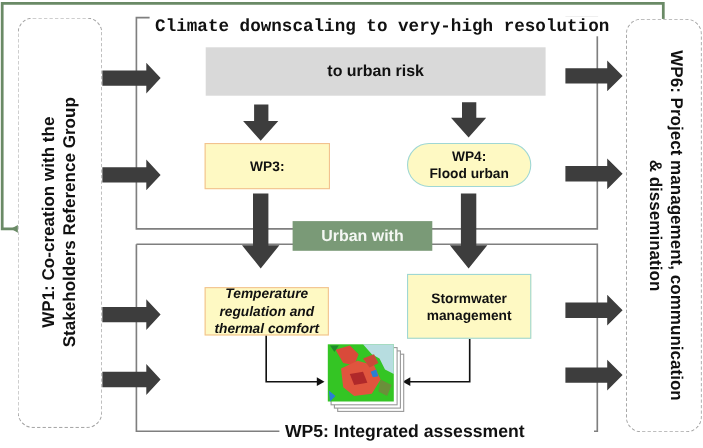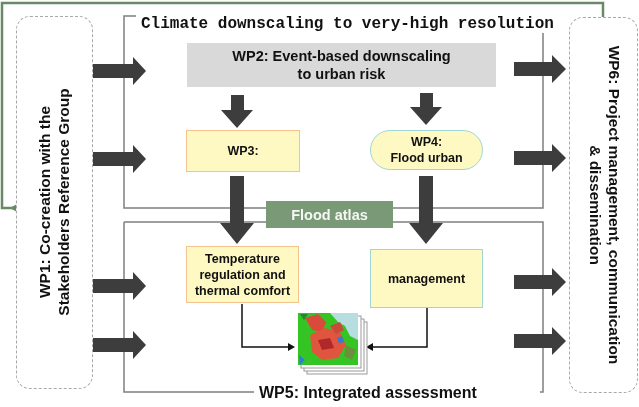--- a/index.html
+++ b/index.html
@@ -99,47 +99,47 @@
 <div class="dashed-panel" style="left:569px; top:17px; width:69px; height:376px;"></div>
 <div class="vtext" style="left:605px; top:205px; transform: translate(-50%,-50%) rotate(90deg);">
   <div>WP6: Project management, communication</div>
   <div>&amp; dissemination</div>
 </div>
 
 <div class="title" style="left:139px; top:15px; padding:0 2px;font-family:Liberation Mono, monospace;">Climate downscaling to very-high resolution</div>
 
 <div class="gray-box" style="left:187px; top:43px; width:309px; height:44px;">
   <div>
-    <div>WP2: Event-based downscaling</div>
     <div>to urban risk</div>
   </div>
 </div>
 
 <div class="wp-box orange" style="left:186px; top:130px; width:114px; height:42px;">
   <div>
     <div>WP3:</div>
   </div>
 </div>
 
 <div class="wp-box teal" style="left:370px; top:130px; width:113px; height:40px;border-radius:20px;">
   <div>
     <div>WP4:</div>
     <div>Flood urban</div>
   </div>
 </div>
 
-<div class="atlas" style="left:266px; top:201px; width:127px; height:27px;">Flood atlas</div>
+<div class="atlas" style="left:266px; top:201px; width:127px; height:27px;">Urban with</div>
 
-<div class="wp-box orange" style="left:186px; top:246px; width:113px; height:57px;">
+<div class="wp-box orange" style="left:186px; top:261px; width:113px; height:44px;font-style:italic;">
   <div>
     <div>Temperature</div>
     <div>regulation and</div>
     <div>thermal comfort</div>
   </div>
 </div>
 
 <div class="wp-box teal" style="left:370px; top:249px; width:113px; height:59px;">
   <div>
+    <div>Stormwater</div>
     <div>management</div>
   </div>
 </div>
 
 <div class="title" style="left:256px; top:384px; padding:0 3px;">WP5: Integrated assessment</div>
 
 </body></html>

